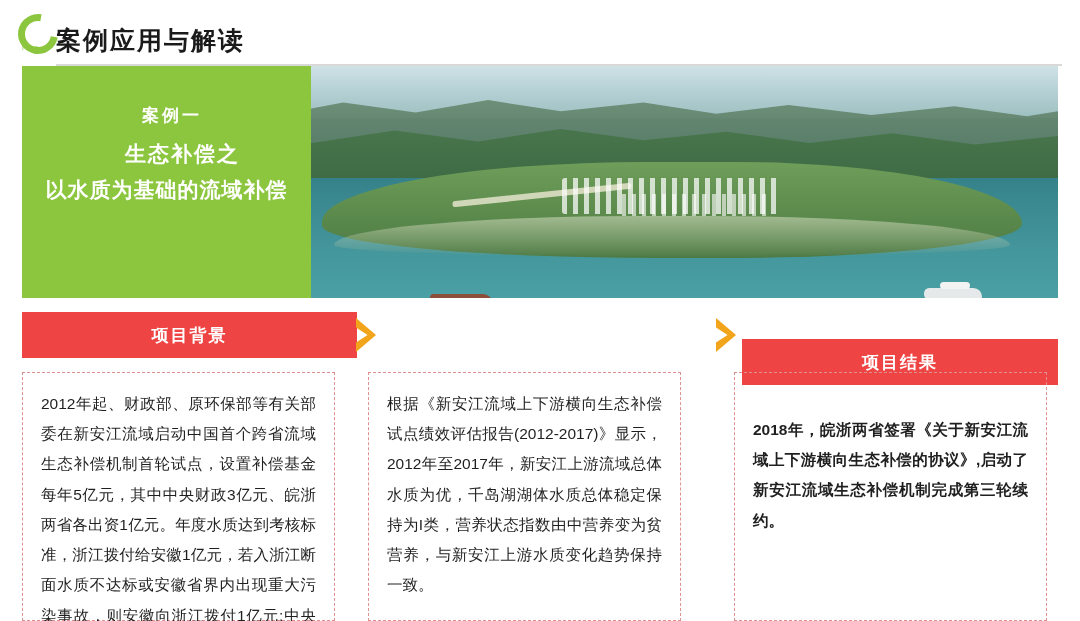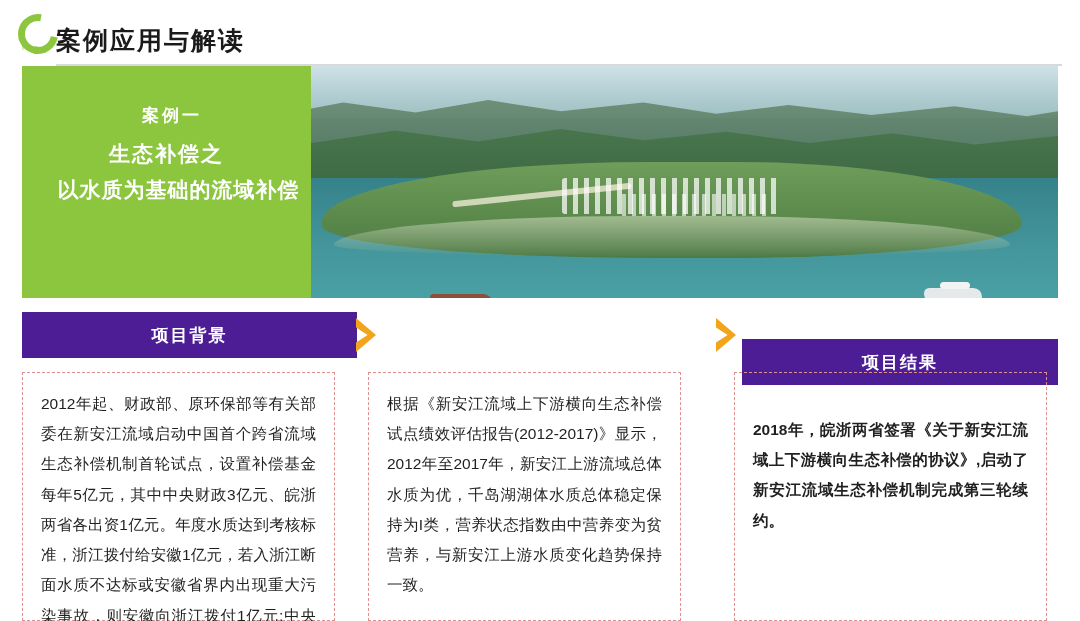--- a/index.html
+++ b/index.html
@@ -186,48 +186,48 @@
   .caption-line1 {
     position: absolute;
     left: 0; top: 38px;
     width: 300px;
     font-size: 17px;
     font-weight: bold;
     letter-spacing: 3px;
   }
   .caption-line2 {
     position: absolute;
-    left: 0; top: 74px;
+    left: 16px; top: 74px;
     width: 289px;
     font-size: 21px;
     font-weight: bold;
     letter-spacing: 2px;
   }
   .caption-line3 {
     position: absolute;
-    left: 12px; top: 110px;
+    left: 0; top: 110px;
     width: 289px;
     font-size: 21px;
     font-weight: bold;
     letter-spacing: 1px;
   }
 
   
   .steps {
     position: absolute;
     left: 22px;
     top: 312px;
     width: 1036px;
     height: 46px;
   }
   .step {
     position: absolute;
     top: 0;
     height: 46px;
-    background: #4c1d95;
+    background: #ef4444;
     color: #ffffff;
     font-size: 17px;
     font-weight: bold;
     letter-spacing: 2px;
     display: flex;
     align-items: center;
     justify-content: center;
   }
   .step-1 { left: 0px;   width: 335px; }
   .step-2 { left: 360px; width: 335px; }

